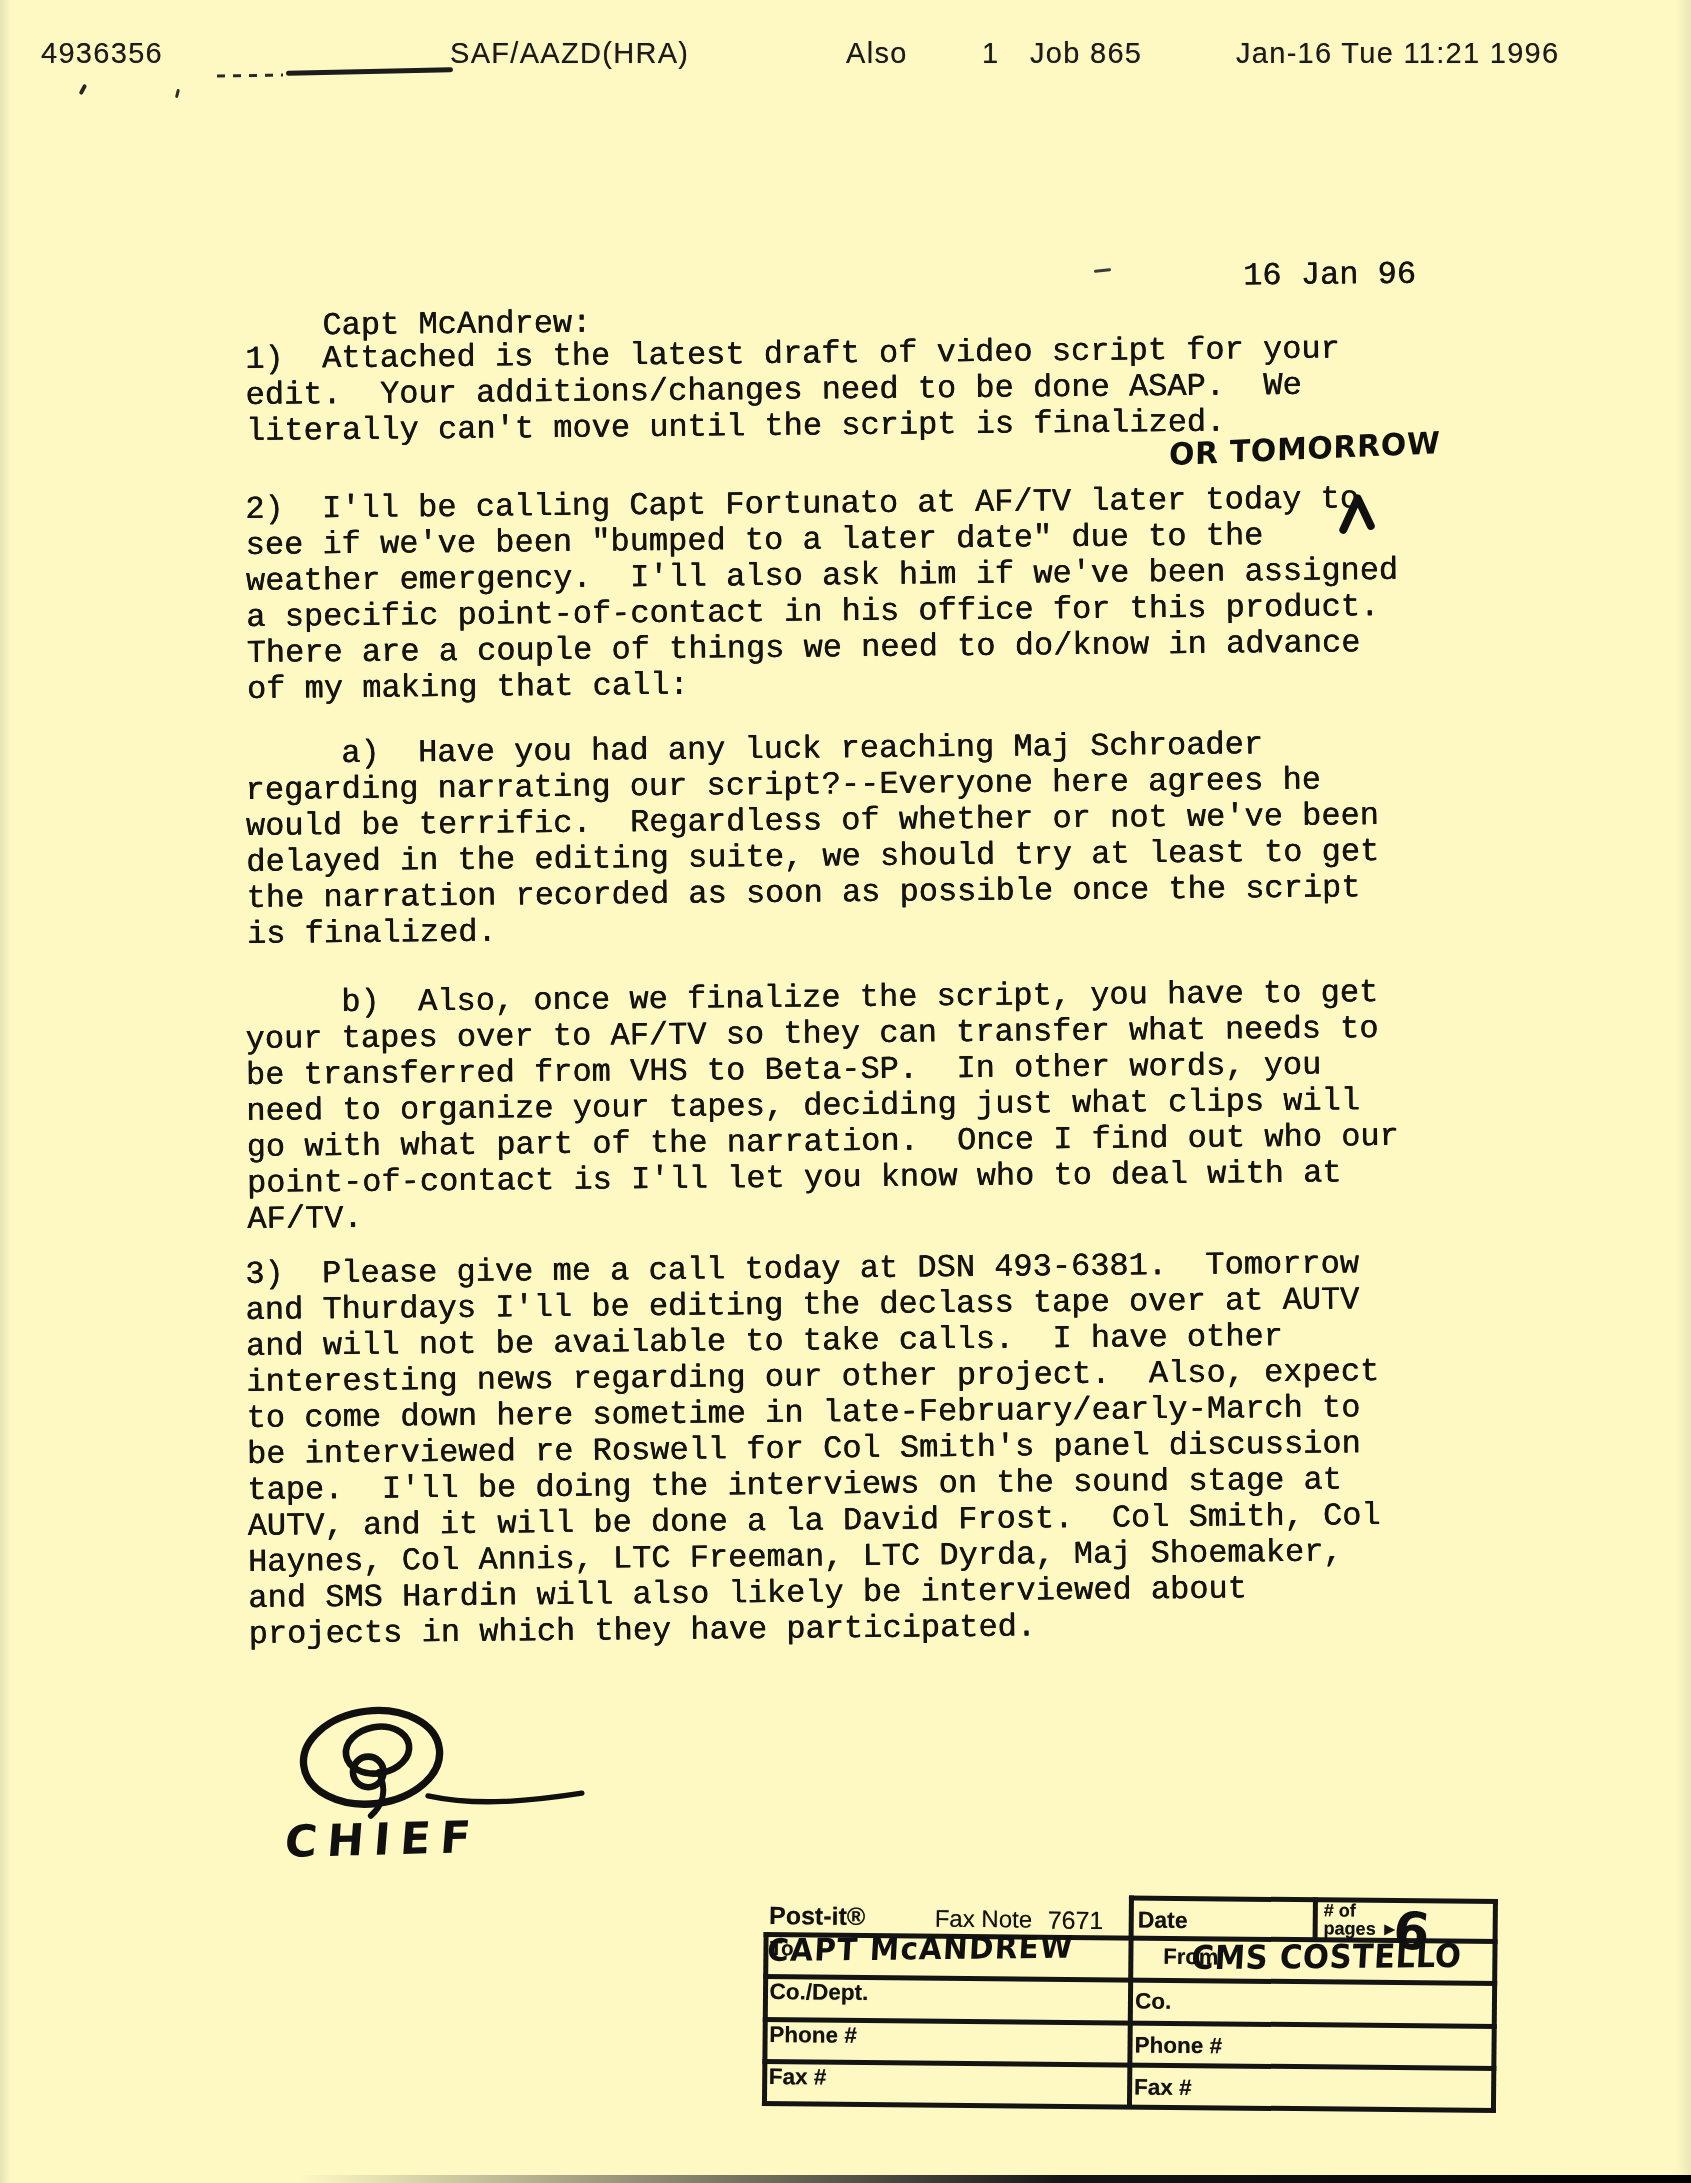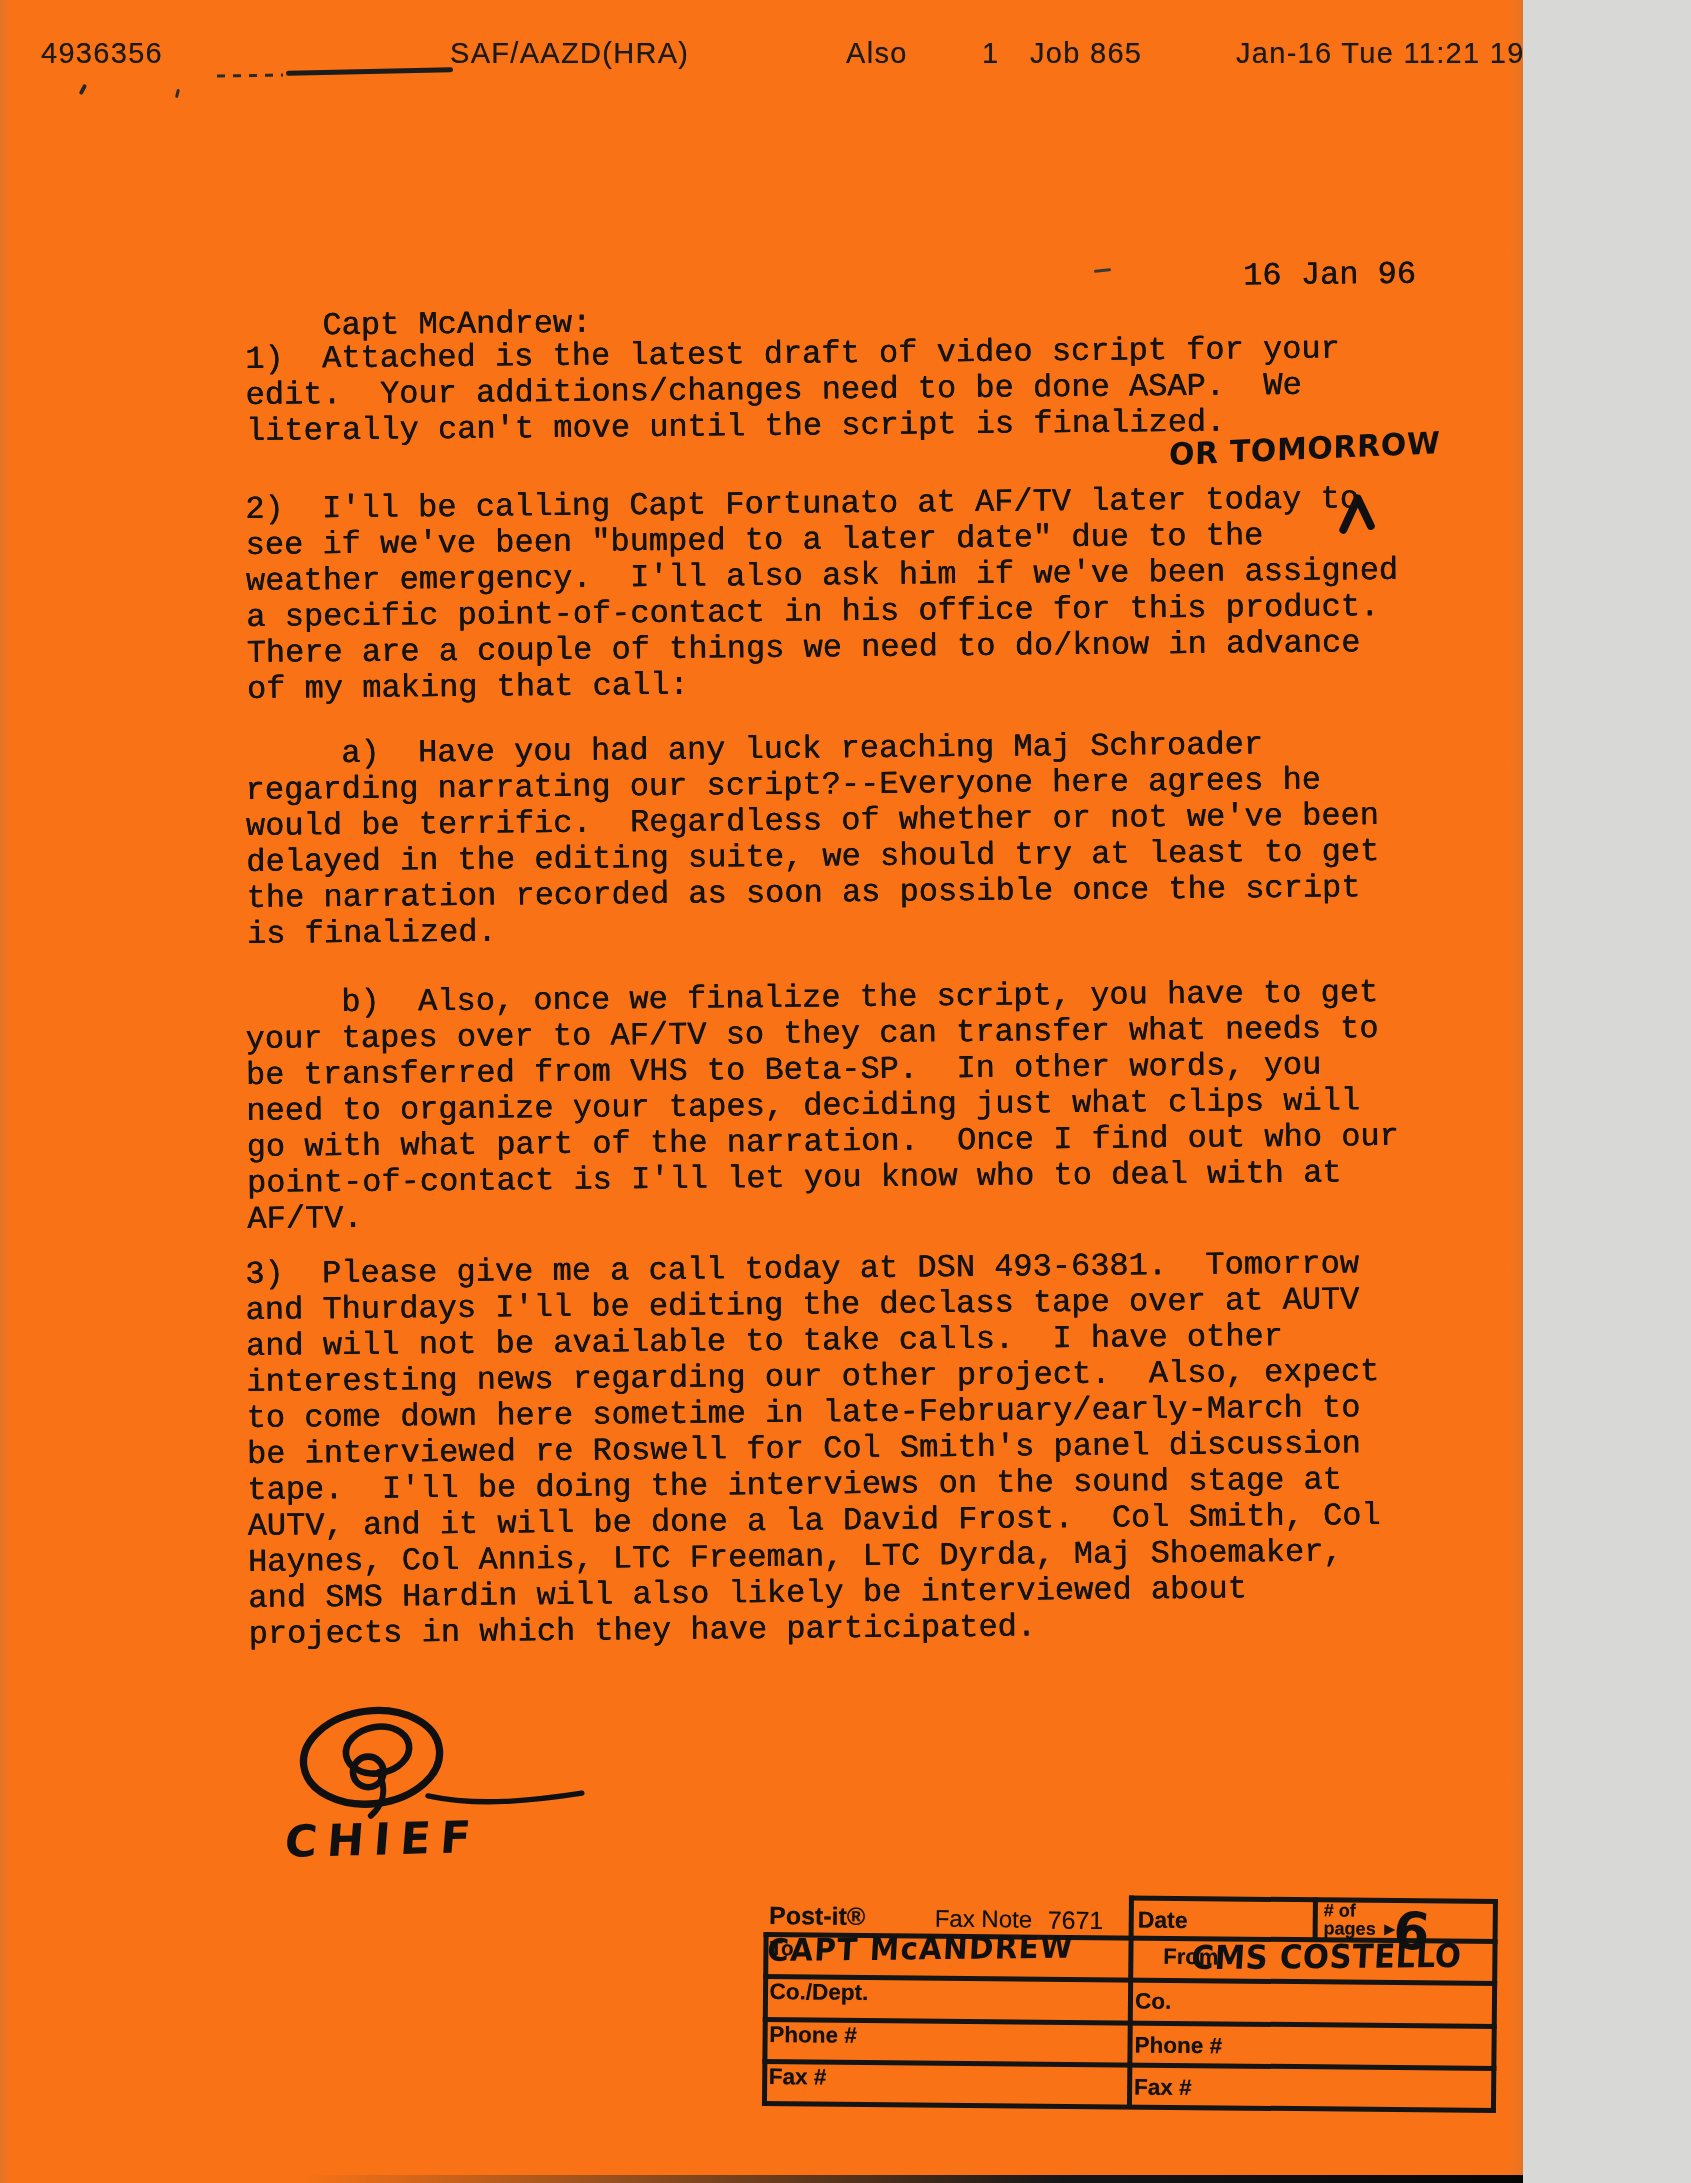--- a/index.html
+++ b/index.html
@@ -1,19 +1,19 @@
 <!DOCTYPE html>
 <html style="font-size:10.6px"><head>
 <meta charset="utf-8">
 <style>
   html,body{margin:0;padding:0;background:#d8d8d6;}
   .page{
     position:relative;
-    width:1523px;height:2183px;
-    background:#f97316;
+    width:1691px;height:2183px;
+    background:#fef9c3;
     overflow:hidden;
     font-family:"Liberation Sans",sans-serif;
     color:#161616;
   }
   
   .edge-left{position:absolute;left:0;top:0;width:10.6px;height:2183px;
     background:linear-gradient(90deg,rgba(120,120,118,.18),rgba(120,120,118,0));}
   .edge-right{position:absolute;right:0;top:0;width:14.6px;height:2183px;
     background:linear-gradient(270deg,rgba(120,120,118,.15),rgba(120,120,118,0));}
 

